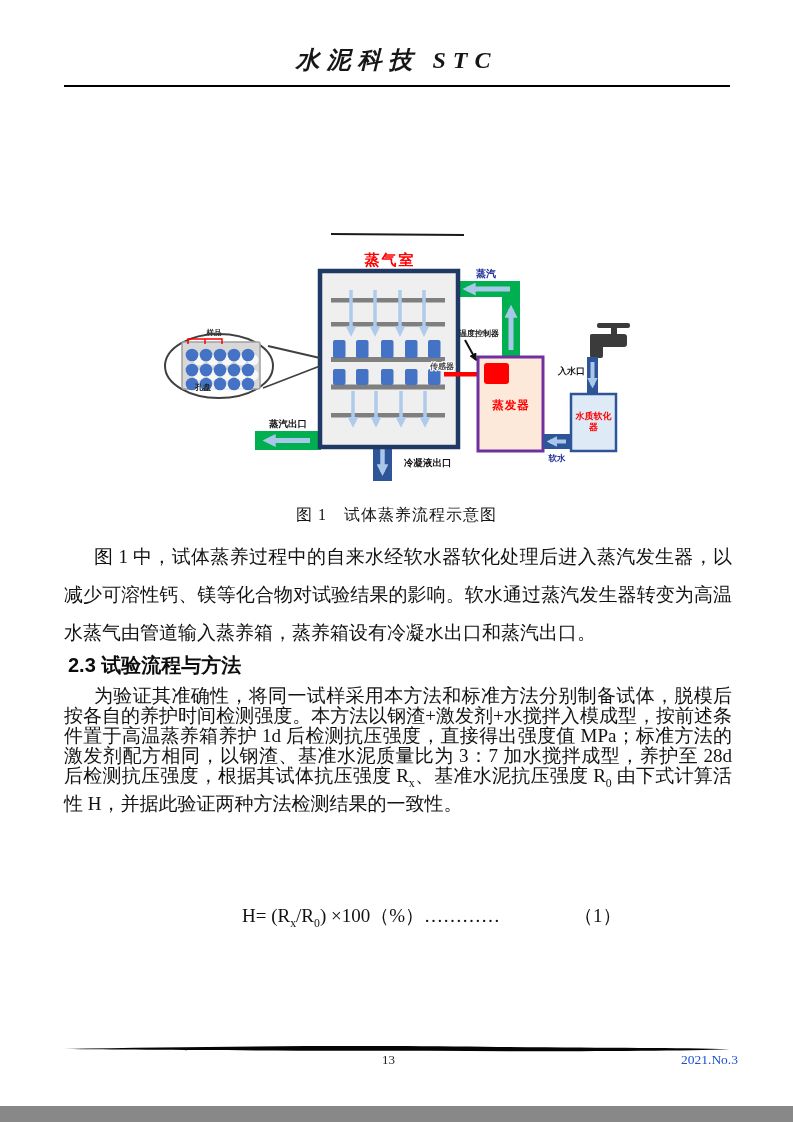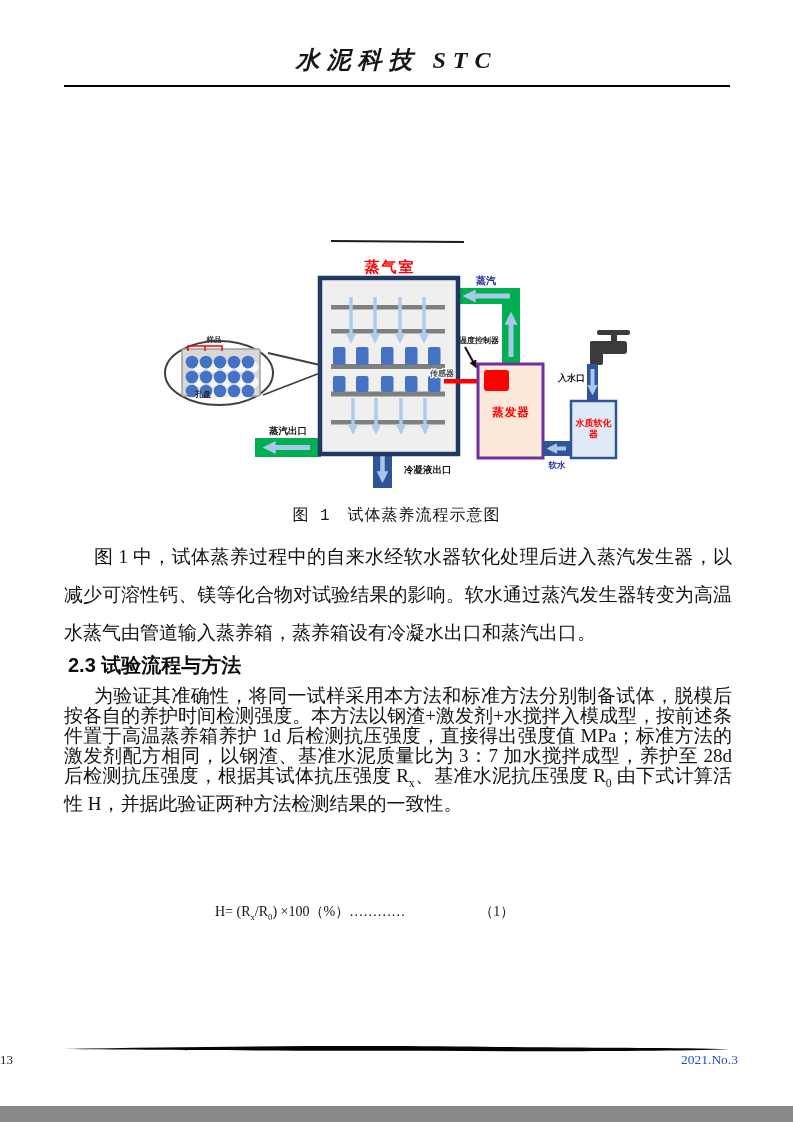--- a/index.html
+++ b/index.html
@@ -22,33 +22,33 @@
   .p2{top:538px;}
   .p3{top:686px;line-height:20px;}
   .p4{top:940px;line-height:37px;}
   sup{font-size:0.62em;}
   sub{font-size:0.62em;}
   .section-heading{
     position:absolute;top:648px;left:64px;margin:4px;
     font-family:"Liberation Sans","DejaVu Sans",sans-serif;
     font-size:20px;font-weight:bold;color:#0d0d0d;
   }
-  .figure-wrap{position:absolute;top:239px;left:160px;width:482px;height:260px;}
+  .figure-wrap{position:absolute;top:232px;left:160px;width:482px;height:260px;}
   .fig-caption{
     position:absolute;top:505px;left:0;right:0;text-align:center;
-    font-family:Liberation Mono, monospace;
+    font-family:Liberation Serif, serif;
     font-size:16px;letter-spacing:1px;color:#161616;
   }
   .formula{
-    position:absolute;top:903px;left:215px;font-size:14px;color:#121212;white-space:nowrap;
+    position:absolute;top:903px;left:242px;font-size:19px;color:#121212;white-space:nowrap;
   }
   .formula .f-num{margin-left:74px;}
   .footer-rule{position:absolute;top:1045px;left:64px;width:666px;height:8px;}
   .page-number{
-    position:absolute;top:1052px;left:0;right:16px;
+    position:absolute;top:1052px;left:0;right:16px;text-align:center;
     font-size:13px;color:#222;
   }
   .issue{
     position:absolute;top:1052px;right:55px;font-size:13.5px;color:#1d4ed8;
   }
   .fig-label{font-family:"Liberation Sans","DejaVu Sans",sans-serif;font-weight:bold;}
 </style>
 </head>
 <body>
 

